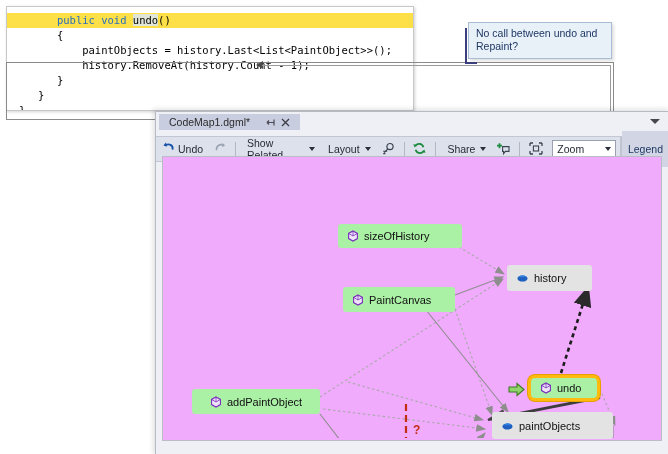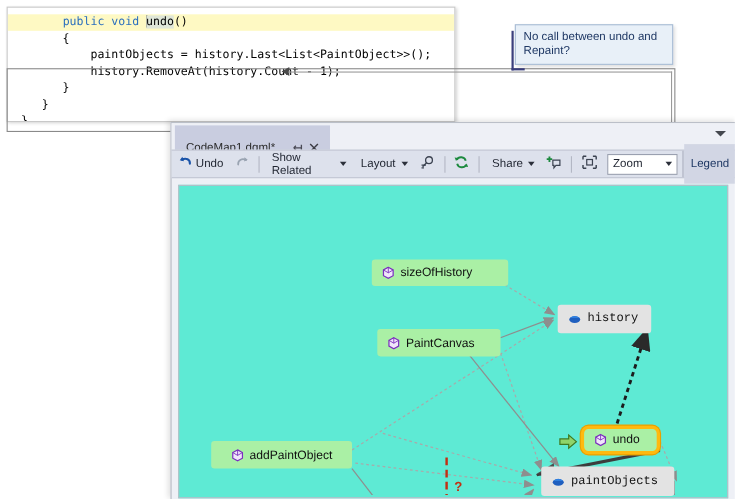--- a/index.html
+++ b/index.html
@@ -7,21 +7,21 @@
        font-family:"Liberation Sans",sans-serif;}
 
   
   #code-panel{position:absolute;left:6px;top:6px;width:406px;height:103px;
       background:#ffffff;border:1px solid #c8c8c8;box-shadow:1px 1px 3px rgba(0,0,0,.18);
       overflow:hidden;}
   #code-lines{position:absolute;left:0;top:6px;width:100%;
       font-family:"DejaVu Sans Mono","Liberation Mono",monospace;font-size:10.5px;
       line-height:15px;color:#000000;white-space:pre;}
   .cl{position:relative;padding-left:12px;height:15px;}
-  .cl.hl{background:#fef9c3;}
+  .cl.hl{background:#fde047;}
   .kw{color:#2b6fbe;}
   .caret{display:inline-block;width:1px;height:11px;background:#000;
       vertical-align:-2px;margin:0 -1px 0 0;}
   .sel{background:#dfe6d8;}
 
   
   #callout{position:absolute;left:468px;top:22px;width:129px;
       background:#e8f0f8;border:1px solid #a8bcd4;
       box-shadow:2px 2px 3px rgba(0,0,0,.13);
       padding:4px 6px 5px 7px;font-size:10.5px;line-height:13px;color:#1f3864;}
@@ -41,21 +41,21 @@
       border:1px solid #8a8a8a;background:transparent;}
 
   
   #codemap{position:absolute;left:155px;top:111px;width:513px;height:343px;
       background:#eef0f6;border:1px solid #b6bac4;
       box-shadow:-2px -2px 5px rgba(0,0,0,.12);}
 
   
   #tabstrip{position:absolute;left:0;top:0;width:513px;height:24px;background:#eef0f6;}
   #tab{position:absolute;left:3px;top:2px;height:16px;
-      background:#c9cde0;display:flex;align-items:center;padding:12px 8px 0 10px;
+      background:#c9cde0;display:flex;align-items:center;padding:0 8px 0 10px;
       font-size:10.5px;color:#2b2b2b;}
   #tab-label{margin-right:12px;}
   .tab-ico{width:13px;height:13px;position:relative;margin-left:2px;cursor:default;}
   #tab-pin svg,#tab-close svg{display:block;}
   #caret-right{position:absolute;right:9px;top:7px;width:0;height:0;
       border-left:5px solid transparent;border-right:5px solid transparent;
       border-top:5px solid #45484f;}
 
   
   #toolbar{position:absolute;left:0;top:24px;width:513px;height:24px;
@@ -67,30 +67,30 @@
   .tb-caret{width:0;height:0;border-left:3.5px solid transparent;
       border-right:3.5px solid transparent;border-top:4px solid #2b2f3a;margin-left:5px;}
   .tb.dis{color:#9ba0ad;}
   #zoom-box{display:flex;align-items:center;height:17px;padding:0 4px;
       background:#ffffff;border:1px solid #9aa0b0;margin-left:3px;gap:16px;}
   #legend-btn{display:flex;align-items:center;height:36px;padding:0 6px;
       background:#d2d6e4;color:#1f3864;}
   #tb-divider-right{width:2px;height:24px;background:#c0c4d2;margin-left:4px;}
 
   
-  #canvas{position:absolute;left:6px;top:56px;width:498px;height:283px;
-      background:#5eead4;border:1px solid #b9bdc8;overflow:hidden;}
+  #canvas{position:absolute;left:6px;top:44px;width:498px;height:283px;
+      background:#f0abfc;border:1px solid #b9bdc8;overflow:hidden;}
   #graph-svg{position:absolute;left:0;top:0;}
 
   
   .node{position:absolute;display:flex;align-items:center;
       font-size:11px;color:#111111;border-radius:3px;padding:0 9px;
       box-sizing:border-box;white-space:nowrap;}
   .node.green{background:#aaf0a5;}
-  .node.grey{background:#e3e3e3;font-family:Liberation Mono, monospace;}
+  .node.grey{background:#e3e3e3;}
   .node .nico{margin-right:5px;display:flex;align-items:center;}
   #n-undo{border:3px solid #ffb90f;border-radius:7px;background:#aaf0a5;
       box-shadow:0 0 0 1px #e8a000;}
   #undo-marker{position:absolute;left:-23px;top:4px;}
   #qmark{position:absolute;font-size:12px;font-weight:bold;color:#c32e12;}
 </style>
 </head>
 <body>
 
 <div id="code-panel">

